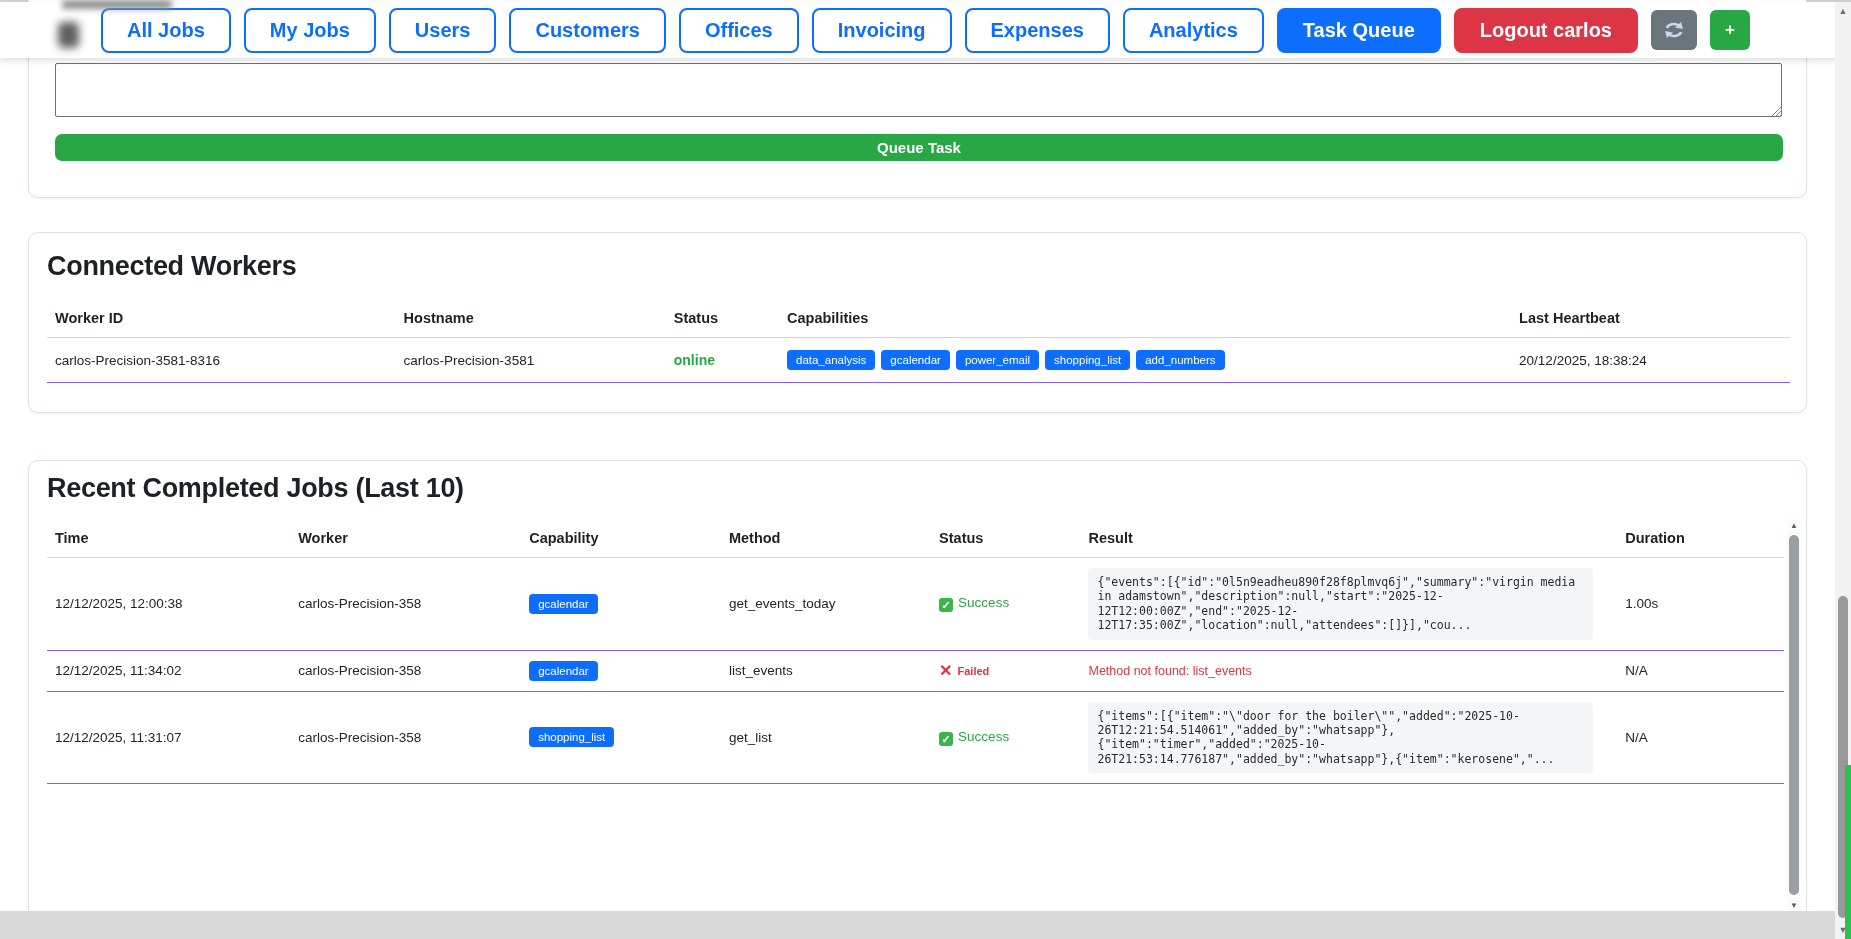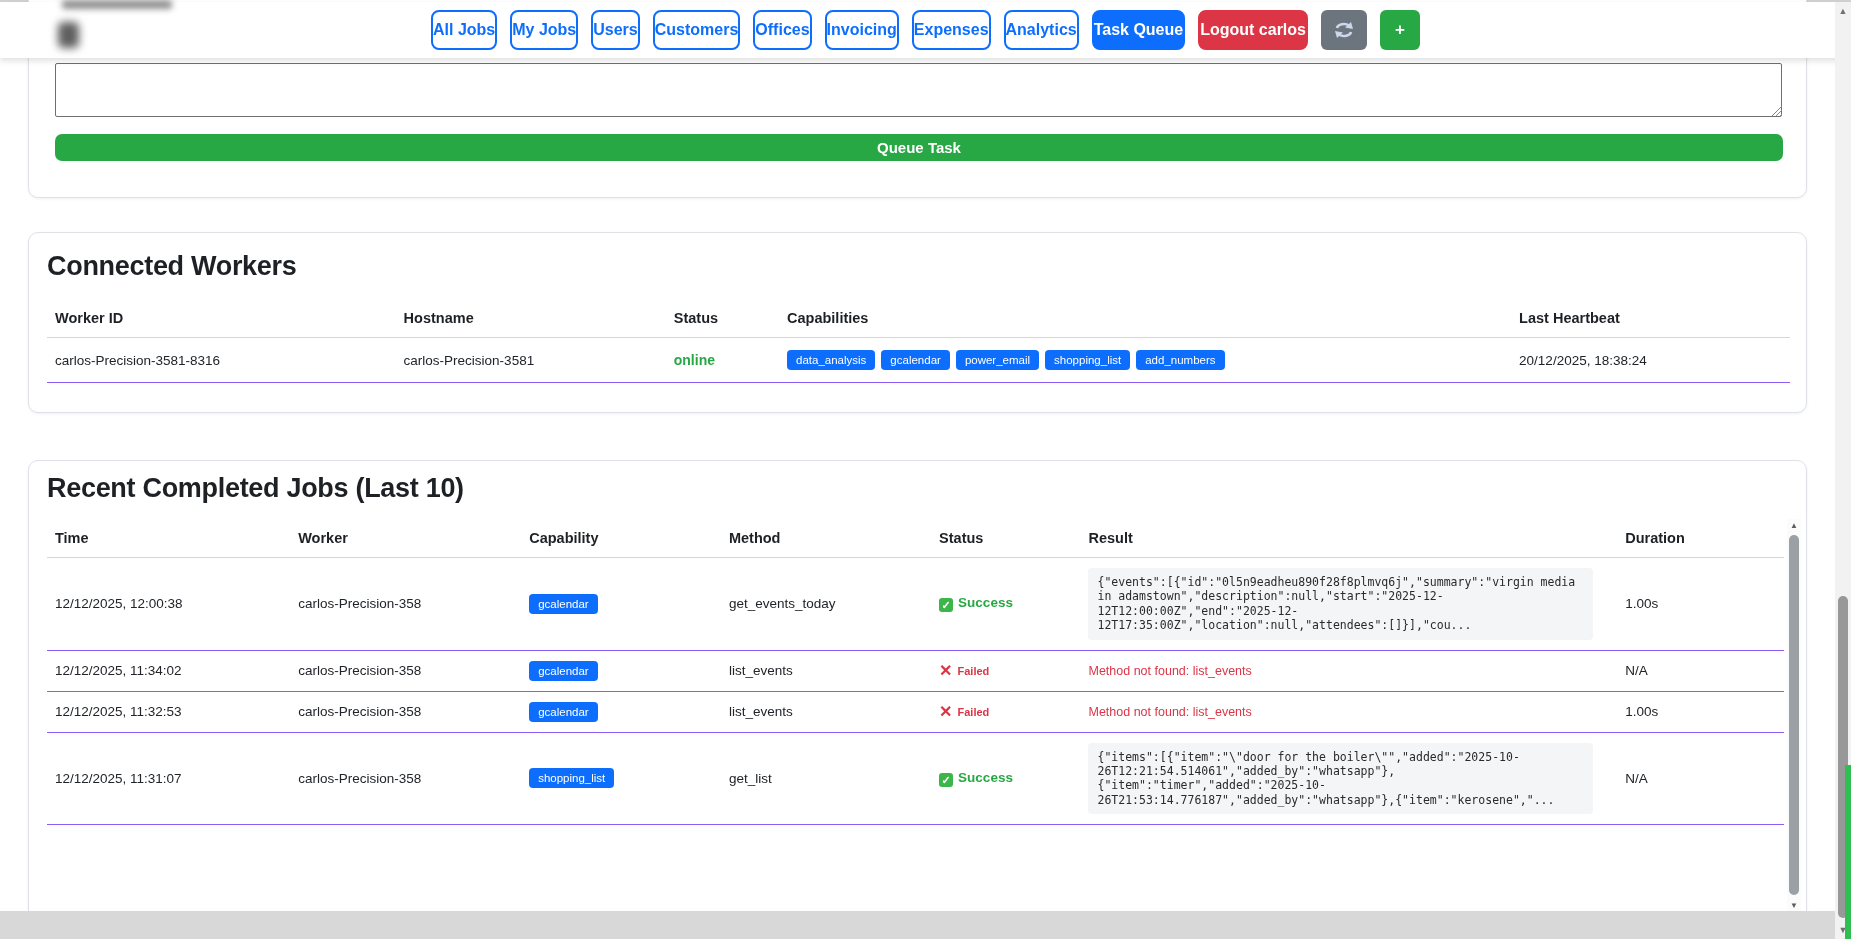--- a/index.html
+++ b/index.html
@@ -4,21 +4,21 @@
 <style>
   html,body{margin:0;padding:0;background:#fff;}
   .frame{position:relative;width:1851px;height:939px;background:#ffffff;overflow:hidden;
          font-family:"Liberation Sans",sans-serif;color:#212529;}
   .top-line{position:absolute;top:0;left:0;width:100%;height:2px;background:#d2d2d2;}
 
   
   .navbar{position:absolute;top:2px;left:0;width:100%;height:56px;background:#fff;
           box-shadow:0 3px 6px rgba(0,0,0,.12);display:flex;align-items:center;
           justify-content:center;gap:13px;z-index:20;}
-  .nav-btn{font-family:inherit;font-weight:bold;font-size:16px;padding:9px 0;
+  .nav-btn{font-family:inherit;font-weight:bold;font-size:20px;padding:9px 24px;
            border-radius:8px;border:2px solid #0d6efd;color:#0d6efd;background:#fff;cursor:pointer;}
   .nav-btn.primary{background:#0d6efd;color:#fff;}
   .nav-btn.danger{background:#dc3545;border-color:#dc3545;color:#fff;}
   .icon-btn{border:none;border-radius:6px;height:40px;cursor:pointer;display:flex;
             align-items:center;justify-content:center;}
   .icon-btn.gray{background:#6c757d;width:46px;}
   .icon-btn.green{background:#28a745;width:40px;color:#fff;font-size:17px;font-weight:bold;font-family:inherit;}
   .blur-bar{position:absolute;top:0;left:62px;width:110px;height:9px;background:#8f8f8f;
             filter:blur(3px);z-index:30;border-radius:3px;}
   .blur-blob{position:absolute;top:22px;left:58px;width:21px;height:26px;background:#5f5f5f;
@@ -62,21 +62,21 @@
          border-radius:4px;margin-right:6px;white-space:nowrap;}
   .json-box{background:#f4f5f6;border-radius:4px;padding:7px 9px;max-width:505px;box-sizing:border-box;
             font-family:"DejaVu Sans Mono",monospace;font-size:11.5px;line-height:1.25;color:#2a2a2a;
             overflow-wrap:anywhere;}
   .err-text{color:#dc3545;font-size:12.5px;}
   .status-cell{white-space:nowrap;}
   .ok-icon{display:inline-block;width:14px;height:14px;background:#3cb54a;border-radius:3px;
            color:#fff;font-size:11px;font-weight:bold;text-align:center;line-height:14px;
            margin-right:5px;vertical-align:-2px;}
   .x-icon{color:#dc3545;font-weight:bold;font-size:16px;margin-right:5px;vertical-align:-1px;}
-  .st-success{color:#28a745;font-weight:bold;font-size:13.5px;}
+  .st-success{color:#28a745;font-weight:normal;font-size:13.5px;}
   .st-failed{color:#dc3545;font-weight:bold;font-size:11px;}
 
   
   .table-scrollbar{position:absolute;right:5px;top:58px;width:14px;height:396px;background:#fbfbfb;}
   .table-scrollbar .arrow{position:absolute;left:0;width:14px;height:14px;color:#5e5e5e;
                           font-size:8px;text-align:center;line-height:14px;cursor:pointer;}
   .table-scrollbar .arrow.up{top:0;}
   .table-scrollbar .arrow.down{bottom:2px;}
   .table-scrollbar .thumb{position:absolute;left:2px;top:16px;width:10px;height:360px;
                           background:#9aa0a4;border-radius:5px;cursor:pointer;}
@@ -192,29 +192,20 @@
             <tr>
               <td>12/12/2025, 11:34:02</td>
               <td>carlos-Precision-358</td>
               <td><span class="badge">gcalendar</span></td>
               <td>list_events</td>
               <td class="status-cell"><span class="x-icon">✕</span><span class="st-failed">Failed</span></td>
               <td><span class="err-text">Method not found: list_events</span></td>
               <td>N/A</td>
             </tr>
             <tr>
-              <td>12/12/2025, 11:32:53</td>
-              <td>carlos-Precision-358</td>
-              <td><span class="badge">gcalendar</span></td>
-              <td>list_events</td>
-              <td class="status-cell"><span class="x-icon">✕</span><span class="st-failed">Failed</span></td>
-              <td><span class="err-text">Method not found: list_events</span></td>
-              <td>1.00s</td>
-            </tr>
-            <tr>
               <td>12/12/2025, 11:31:07</td>
               <td>carlos-Precision-358</td>
               <td><span class="badge">shopping_list</span></td>
               <td>get_list</td>
               <td class="status-cell"><span class="ok-icon">✓</span><span class="st-success">Success</span></td>
               <td>
                 <div class="json-box">{"items":[{"item":"\"door for the boiler\"","added":"2025-10-26T12:21:54.514061","added_by":"whatsapp"},{"item":"timer","added":"2025-10-26T21:53:14.776187","added_by":"whatsapp"},{"item":"kerosene","...</div>
               </td>
               <td>N/A</td>
             </tr>

